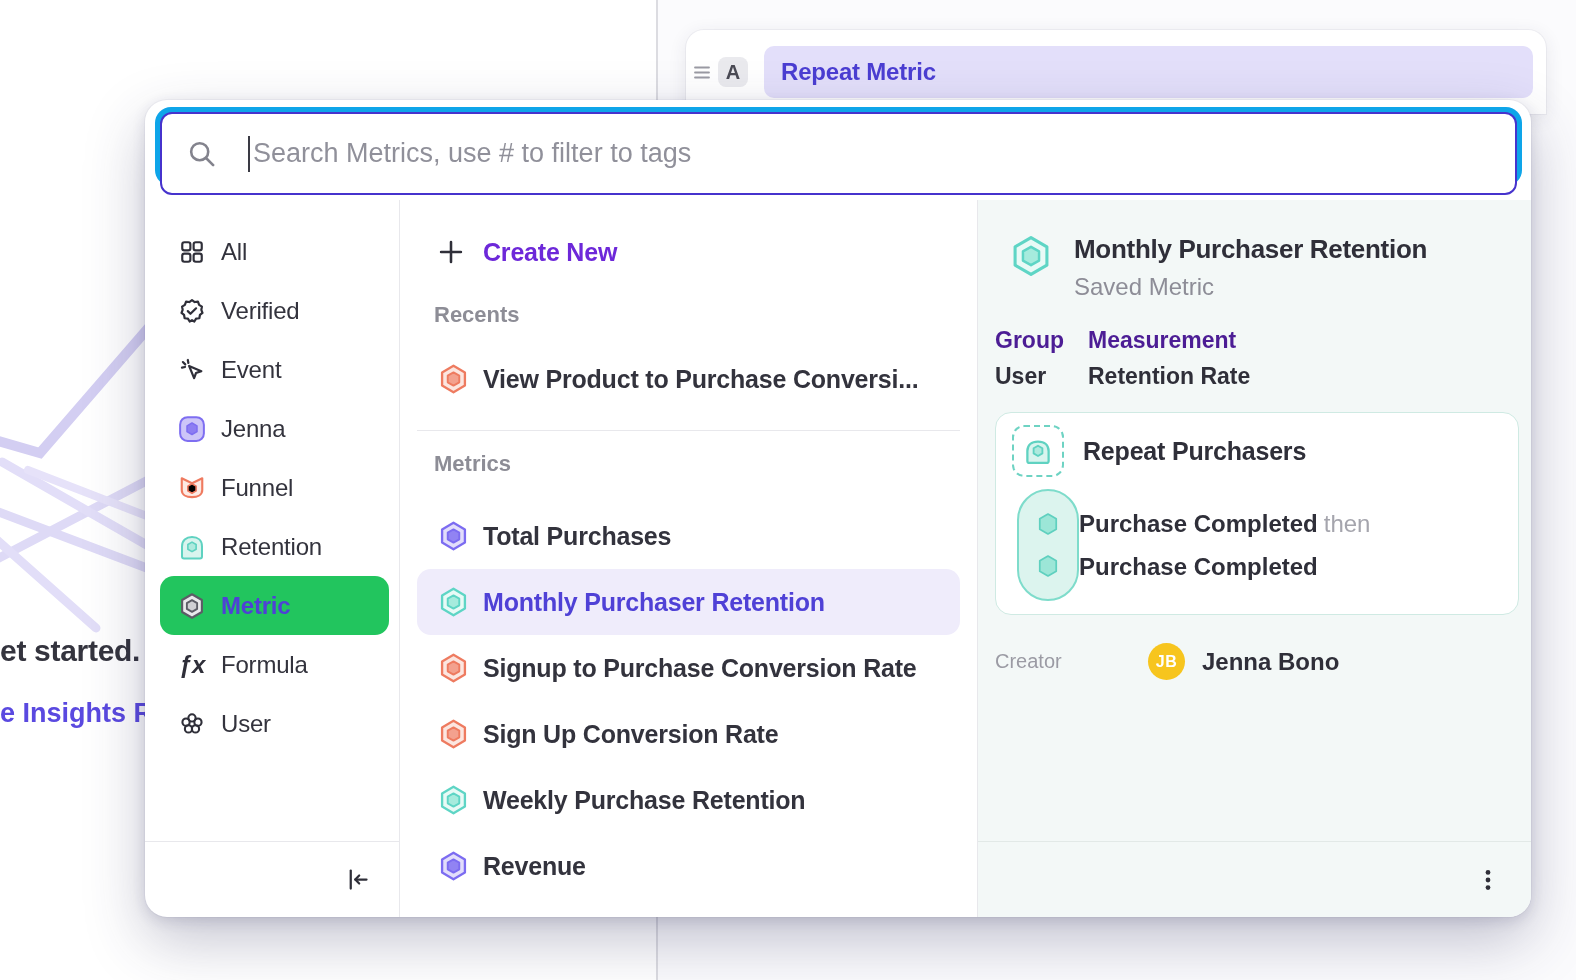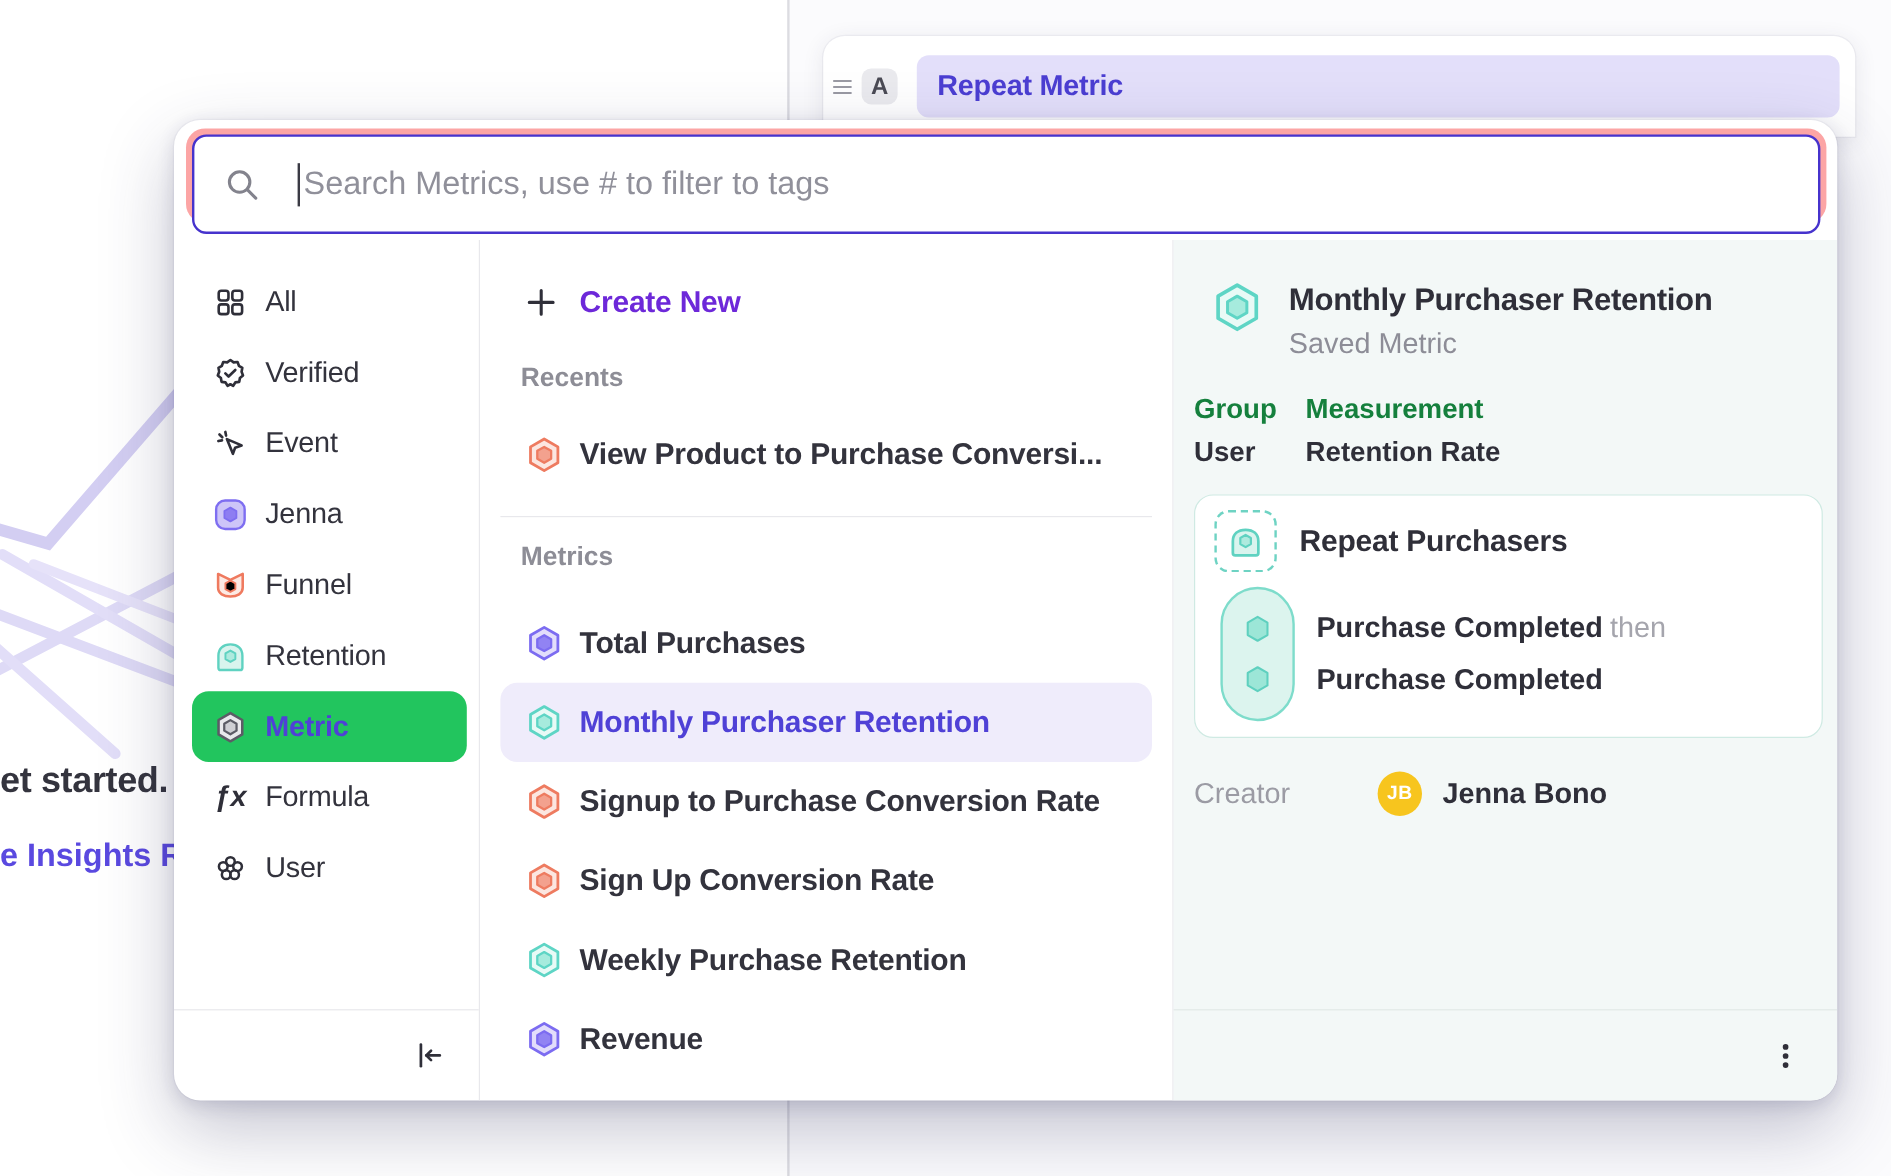--- a/index.html
+++ b/index.html
@@ -31,21 +31,21 @@
     display:flex; align-items:center; padding-left:17px; cursor:pointer;
   }
   .sel-pill span { font-size:24px; font-weight:700; color:#4b3ed2; letter-spacing:-0.2px; }
   
   .modal {
     position:absolute; left:145px; top:100px; width:1386px; height:817px; z-index:2;
     background:#fff; border-radius:22px; overflow:hidden;
     box-shadow:0 24px 60px rgba(45,45,90,.28), 0 4px 14px rgba(45,45,90,.14), 0 0 0 1px rgba(60,60,100,.04);
   }
   .search-ring {
-    margin:7px 9px 0 10px; height:79px; border-radius:16px; background:#fca5a5; padding:5px;
+    margin:7px 9px 0 10px; height:79px; border-radius:16px; background:#0ea5e9; padding:5px;
   }
   .search-box {
     height:83px; border-radius:12px; border:2px solid #4633cd; background:#fff;
     display:flex; align-items:center;
   }
   .search-ic { margin-left:24px; display:flex; }
   .caret { width:2px; height:36px; background:#3a3a44; margin-left:31px; }
   .search-box input {
     flex:1; border:none; outline:none; font-size:27px; color:#33333d; padding-left:3px;
     font-family:"Liberation Sans","DejaVu Sans",sans-serif; background:transparent;
@@ -87,43 +87,43 @@
   .c-orange { --os:#ee7b60; --of:#fce6e0; --if:#f3a18e; }
   .hex-o { fill:var(--of); stroke:var(--os); }
   .hex-i { fill:var(--if); stroke:var(--os); }
   
   .col-right { flex:1; background:#f3f8f7; position:relative; padding-left:17px; }
   .d-head { display:flex; margin-top:30px; gap:20px; padding-left:13px; padding-right:20px; }
   .d-hex { width:46px; height:48px; margin-top:2px; flex:none; }
   .d-title { font-size:26px; font-weight:700; color:#2f2f39; margin-top:4px; letter-spacing:-0.3px; }
   .d-sub { font-size:24px; color:#8d8d97; margin-top:8px; }
   .d-props { display:flex; gap:24px; margin-top:26px; }
-  .d-prop .lbl { font-size:23px; font-weight:600; color:#15803d; }
+  .d-prop .lbl { font-size:23px; font-weight:600; color:#4c1d95; }
   .d-prop .val { font-size:23px; font-weight:700; color:#2f2f39; margin-top:9px; }
   .d-prop.first { min-width:66px; }
   .d-card {
     margin:22px 12px 0 0; border:1.5px solid #cfeae3; background:#fff; border-radius:16px;
     height:203px; padding:12px 0 0 16px;
   }
   .d-card-head { display:flex; align-items:center; gap:19px; }
   .dash-box {
     width:52px; height:52px; border:2px dashed #6ed3c3; border-radius:12px;
     display:flex; align-items:center; justify-content:center; flex:none;
   }
   .d-card-title { font-size:25px; font-weight:700; color:#2f2f39; letter-spacing:-0.2px; }
-  .d-def { display:flex; margin-top:12px; margin-left:5px; gap:18px; }
+  .d-def { display:flex; margin-top:12px; margin-left:5px; }
   .capsule {
     width:62px; height:112px; background:#dcf4ee; border:2px solid #7edccb; border-radius:32px;
     display:flex; flex-direction:column; align-items:center; justify-content:center; gap:14px; flex:none;
   }
   .steps { display:flex; flex-direction:column; justify-content:center; gap:15px; }
   .step { font-size:24px; font-weight:700; color:#2f2f39; }
   .step .thin { font-weight:400; color:#a5a5ad; margin-left:6px; }
   .d-creator { display:flex; align-items:center; margin-top:28px; }
-  .d-creator .lbl { font-size:24px; font-weight:500; color:#9b9ba4; width:153px; }
+  .d-creator .lbl { font-size:20px; font-weight:500; color:#9b9ba4; width:153px; }
   .avatar {
     width:37px; height:37px; border-radius:50%; background:#f7c51e; color:#fff;
     font-size:16px; font-weight:700; display:flex; align-items:center; justify-content:center; letter-spacing:.5px;
   }
   .d-name { font-size:24px; font-weight:600; color:#2f2f39; margin-left:17px; }
   .d-footer {
     position:absolute; left:0; right:0; bottom:0; height:76px; border-top:1px solid #e2e9e7;
     display:flex; align-items:center; justify-content:flex-end; padding-right:30px;
   }
 </style>

